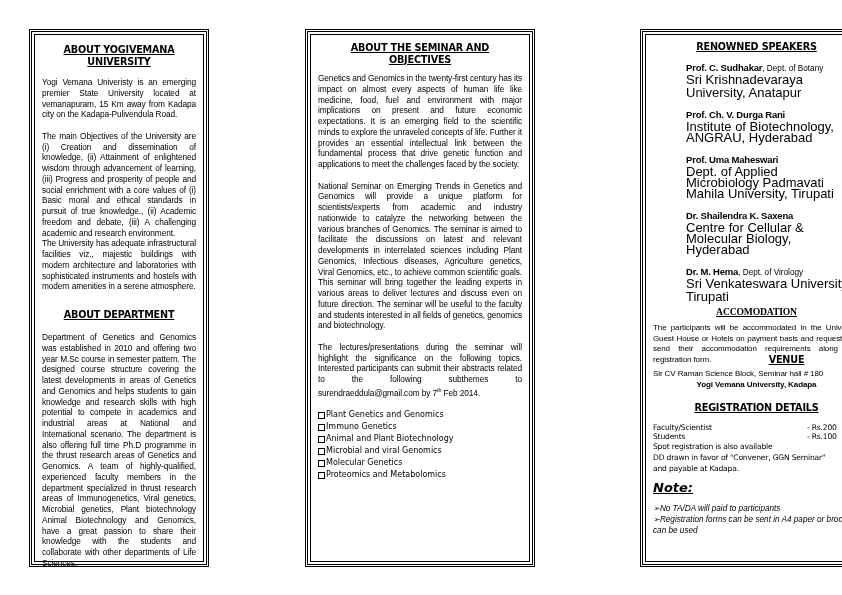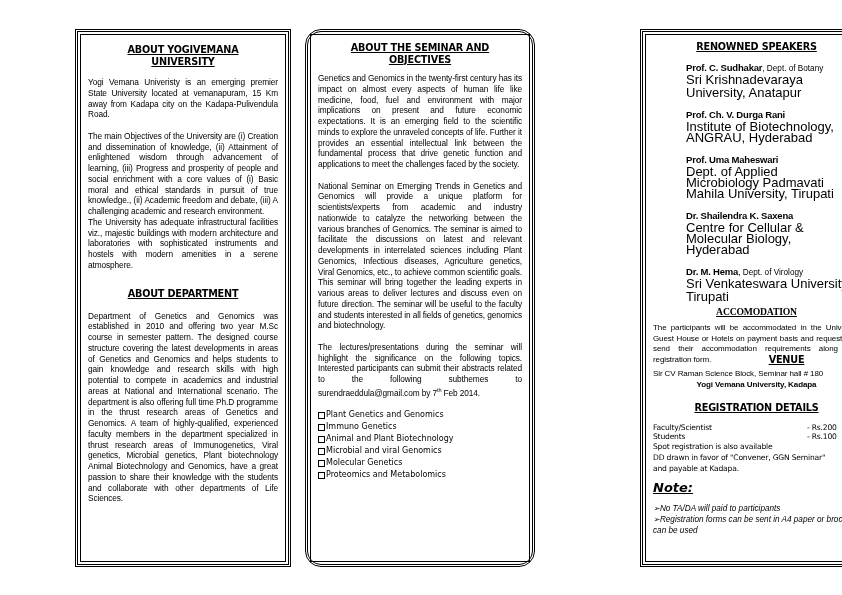--- a/index.html
+++ b/index.html
@@ -1,22 +1,22 @@
 <!DOCTYPE html>
 <html><head>
   <meta charset="utf-8">
   <style>
     html, body { margin: 0; padding: 0; background: #ffffff; }
     body { width: 842px; height: 595px; position: relative; overflow: hidden;
            font-family: "Liberation Sans", sans-serif; color: #000; }
     .panel { position: absolute; border: 3px double #000; box-sizing: border-box;
              padding: 0; }
     .panel-inner { position: absolute; inset: 2px; border: 1px solid #000; padding: 5px 7px; box-sizing: border-box; }
-    #p1 { left: 29px; top: 29px; width: 216px; height: 538px; margin-left: 46px; }
-    #p2 { left: 305px; top: 29px; width: 230px; height: 538px; border-radius: 16px; }
+    #p1 { left: 29px; top: 29px; width: 180px; height: 538px; }
+    #p2 { left: 305px; top: 29px; width: 230px; height: 538px; }
     #p3 { left: 612px; top: 29px; width: 233px; height: 538px; margin-left: 28px; }
     .heading { font-family: "DejaVu Sans", sans-serif; font-weight: bold; font-size: 10.5px;
                text-decoration: underline; text-align: center; letter-spacing: -0.2px;
                transform: scaleX(0.92); margin: 0; }
     .body { font-size: 8.3px; line-height: 10.75px; text-align: justify; margin: 0; letter-spacing: -0.1px; }
     .gap { height: 10.75px; }
     .speaker { margin: 0 0 9px 0; padding-left: 33px; font-size: 8.2px; line-height: 11px; }
     .speaker .name { font-weight: bold; font-size: 9.5px; letter-spacing: -0.2px; }
     .speaker .aff { font-size: 13px; }
     .topics { font-family: "DejaVu Sans", sans-serif; font-size: 8px; line-height: 12px; margin: 0; padding: 0; list-style: none; text-align: center; }

